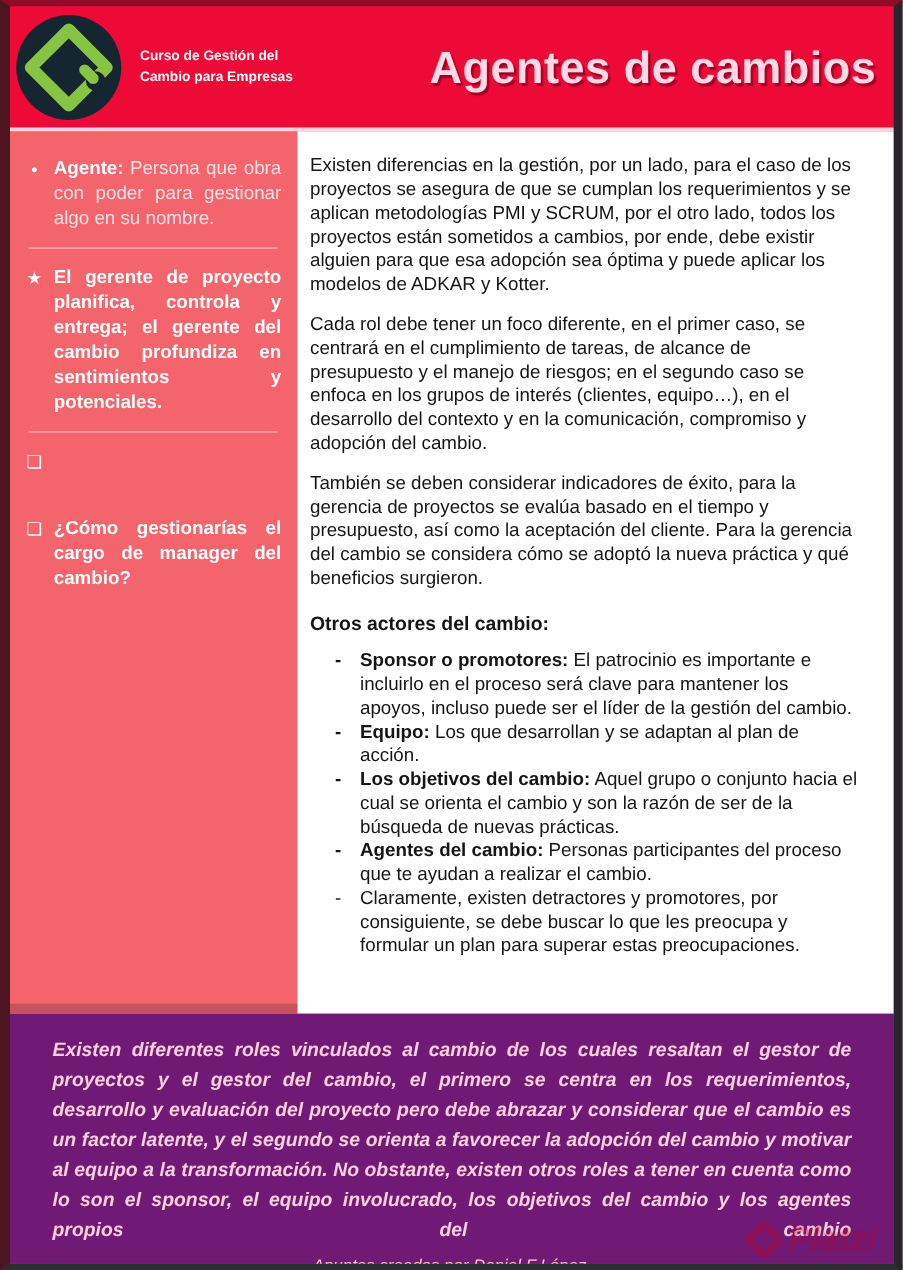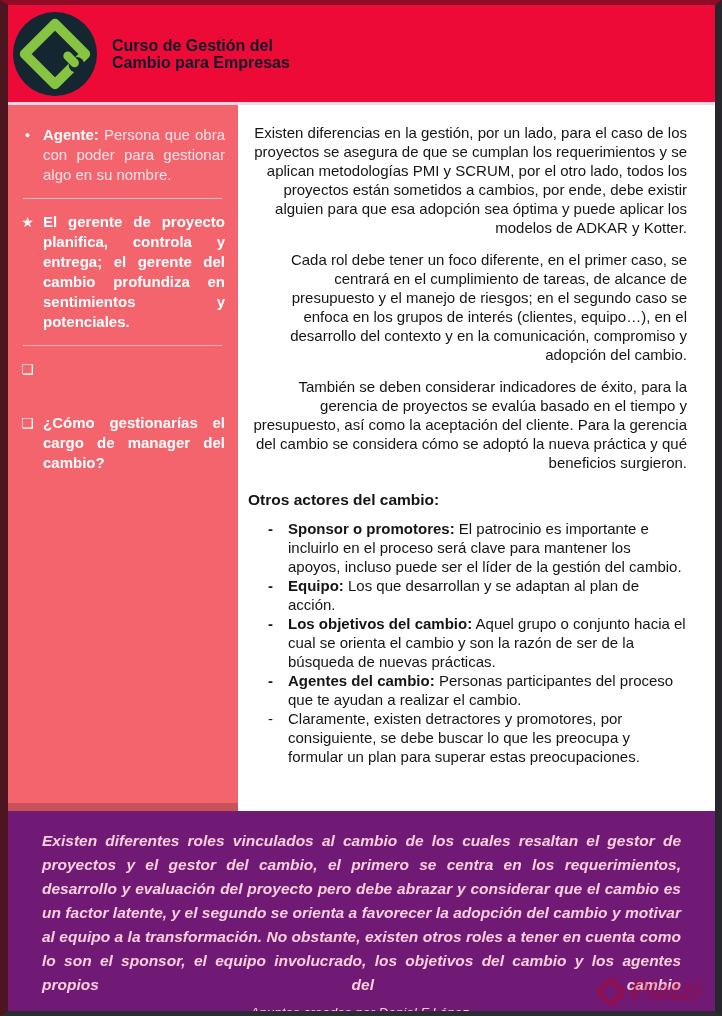--- a/index.html
+++ b/index.html
@@ -8,21 +8,21 @@
     background:#ee0a37;position:relative;overflow:hidden;
     border-top:5px solid #8f0b26;border-left:8px solid #4d1520;
     border-right:7px solid #26262c;border-bottom:5px solid #2c2c33;
     display:flex;flex-direction:column;
     font-family:"Liberation Sans","DejaVu Sans",sans-serif;
   }
   
   .hdr{height:97px;flex:0 0 97px;display:flex;align-items:center;justify-content:space-between;padding:0 14px 0 4px;}
   .brand{display:flex;align-items:center;gap:14px;}
   .logo{width:86px;height:86px;flex:0 0 86px;}
-  .brand-txt{color:#0f172a;font-weight:bold;font-size:16px;line-height:17px;}
+  .brand-txt{color:#ffffff;font-weight:bold;font-size:11px;line-height:17px;}
   .title{
     margin:0;color:#ffd9e3;font-size:36px;font-weight:bold;letter-spacing:.4px;
     text-shadow:2px 3px 1px rgba(110,0,25,.6);
   }
   .hdr-sep{height:3px;flex:0 0 3px;background:#ffd3df;}
   
   .body-row{flex:1;display:flex;background:#ffffff;min-height:0;}
   .side{
     width:230px;flex:0 0 230px;background:#f4646d;box-sizing:border-box;
     padding:20px 13px 0 12px;color:#fff;position:relative;
@@ -32,21 +32,21 @@
   .s-item p{margin:0;flex:1;}
   .s-bullet{flex:0 0 15px;text-align:center;}
   .b-dot{font-size:9px;line-height:20px;}
   .b-star{font-size:14px;}
   .b-box{font-size:14px;}
   .s-light{font-weight:normal;color:#ffe3e8;}
   .s-div{border:none;border-top:1px solid rgba(255,255,255,.55);margin:13px 3px;}
   .gap-top{margin-top:34px;}
   
   .main{flex:1;box-sizing:border-box;padding:18px 28px 0 10px;color:#151515;font-size:15px;line-height:19px;}
-  .main .mp{margin:0 0 13px;text-align:right;}
+  .main .mp{margin:0 0 13px;}
   .mh{font-size:15.5px;font-weight:bold;margin:18px 0 10px;}
   .dash-list{list-style:none;margin:0;padding:0 0 0 20px;}
   .dl-item{display:flex;gap:11px;}
   .dl-marker{flex:0 0 9px;font-weight:bold;}
   .dl-item.plain .dl-marker{font-weight:normal;}
   .dl-item p{margin:0;flex:1;}
   
   .band{flex:0 0 200px;height:200px;box-sizing:border-box;background:#701a75;padding:18px 34px 0;position:relative;font-style:italic;}
   .band-text{
     margin:0;color:#f9cfdb;font-weight:bold;font-size:15.5px;line-height:24px;
@@ -68,20 +68,21 @@
         <circle cx="44" cy="44" r="43" fill="#142630"></circle>
         <path d="M44 13 L75 44 L44 75 L13 44 Z" fill="none" stroke="#86c441" stroke-width="10" stroke-linejoin="round"></path>
         <circle cx="66" cy="55" r="8" fill="#142630"></circle>
         <path d="M57 46 L64 53" fill="none" stroke="#86c441" stroke-width="9" stroke-linecap="round"></path>
       </svg>
       <div class="brand-txt">
         <div>Curso de Gestión del</div>
         <div>Cambio para Empresas</div>
       </div>
     </div>
+    <h1 class="title">Agentes de cambios</h1>
   </header>
 
   <div class="hdr-sep"></div>
 
   <div class="body-row">
 
     <aside class="side">
       <div class="s-item">
         <span class="s-bullet b-dot">●</span>
         <p><b>Agente:</b>

